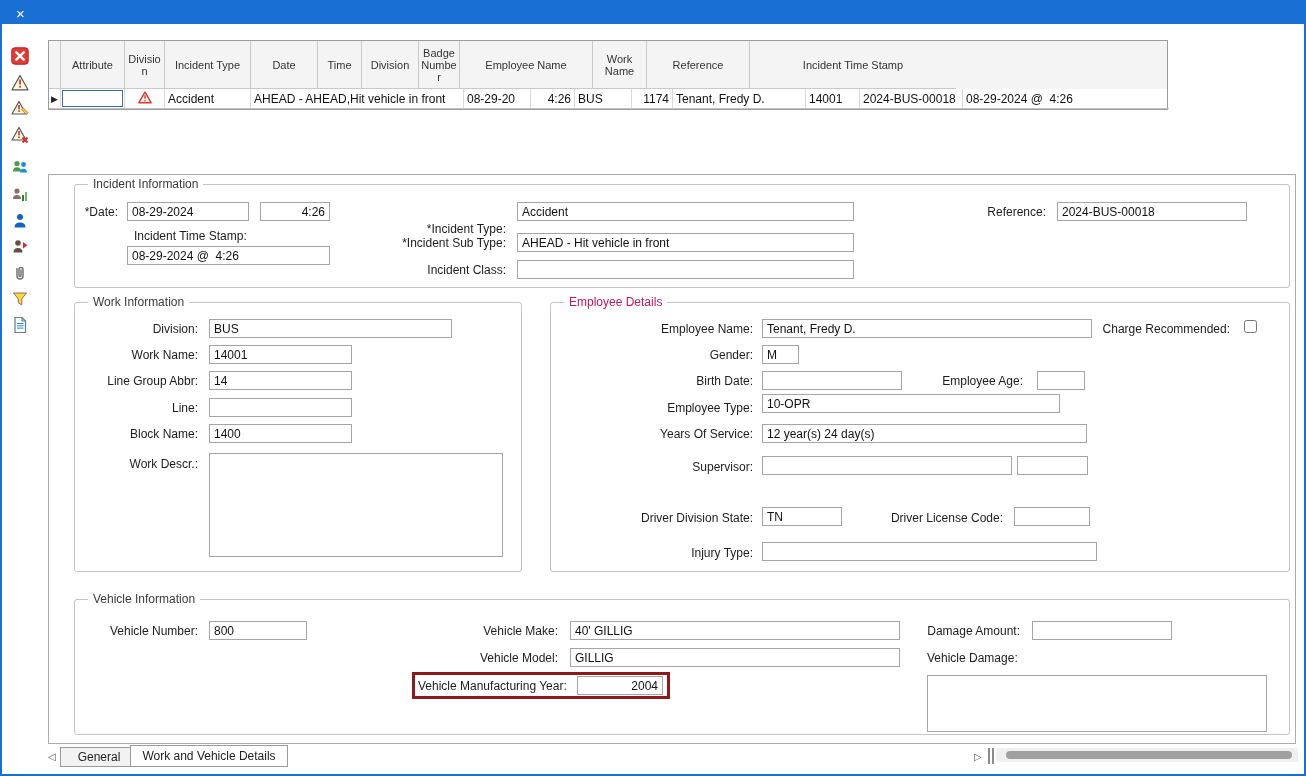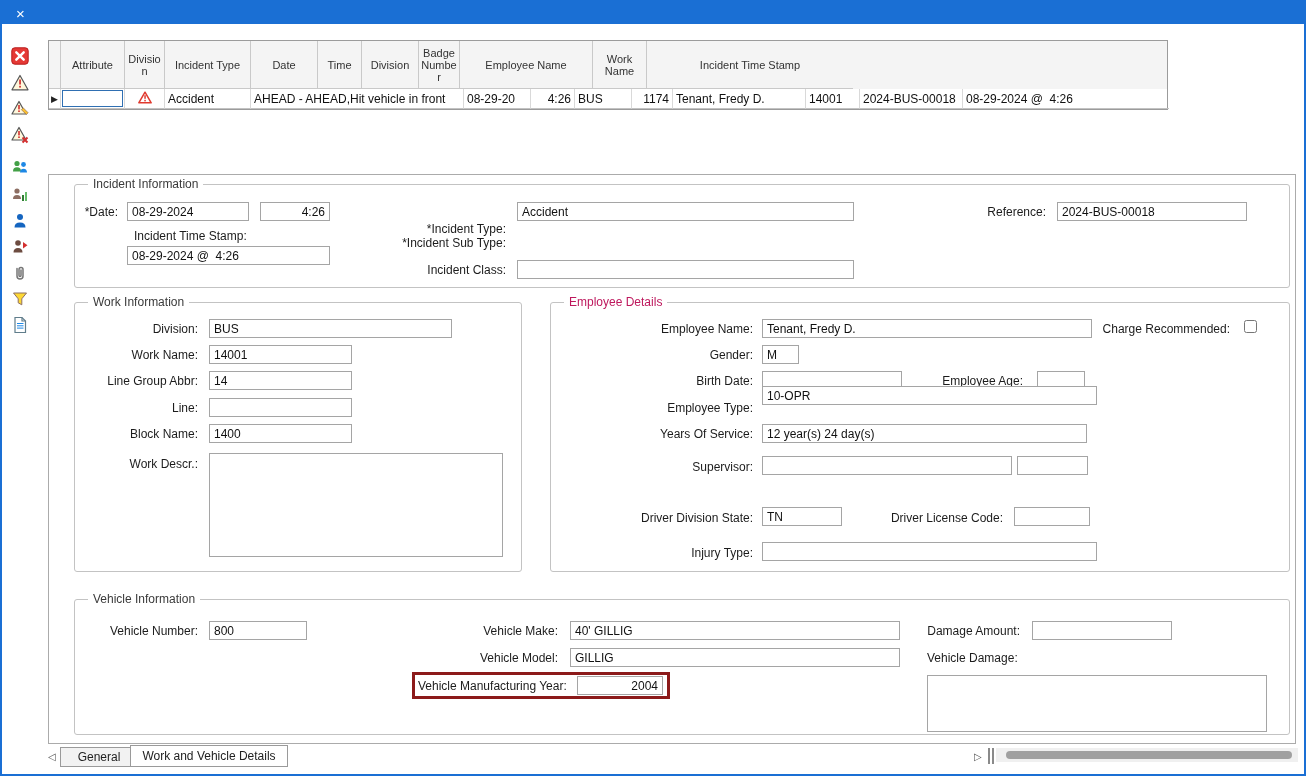--- a/index.html
+++ b/index.html
@@ -138,20 +138,21 @@
       <div class="gh" style="width:12px"></div>
       <div class="gh" style="width:64px">Attribute</div>
       <div class="gh" style="width:40px">Division</div>
       <div class="gh" style="width:86px">Incident Type</div>
       <div class="gh" style="width:67px">Date</div>
       <div class="gh" style="width:44px">Time</div>
       <div class="gh" style="width:57px">Division</div>
       <div class="gh" style="width:41px">Badge Number</div>
       <div class="gh" style="width:133px">Employee Name</div>
       <div class="gh" style="width:54px">Work Name</div>
+      <div class="gh" style="width:103px">Reference</div>
       <div class="gh" style="width:206px;border-right:none">Incident Time Stamp</div>
     </div>
     <div class="grid-row">
       <div class="gc" style="width:12px;justify-content:center;padding:0"><span class="row-arrow">▶</span></div>
       <div class="gc" style="width:64px;padding:1px"><div class="focus-cell"></div></div>
       <div class="gc" style="width:40px;justify-content:center">
         <span><svg viewBox="0 0 14 13" width="14" height="13">
               <path d="M7 1.2 L13.2 11.8 H0.8 Z" fill="none" stroke="#e03a2f" stroke-width="1.5" stroke-linejoin="round"></path>
               <rect x="6.3" y="4.2" width="1.5" height="3.6" fill="#e03a2f"></rect>
               <rect x="6.3" y="8.8" width="1.5" height="1.6" fill="#e03a2f"></rect>
@@ -177,20 +178,21 @@
 
   <span class="label" style="right:1186px;top:203px;">*Date:</span>
   <input class="tb" style="left: 125px; top: 200px; width: 122px;" value="08-29-2024">
   <input class="tb ta-r" style="left: 258px; top: 200px; width: 70px;" value="4:26">
   <span class="label" style="left:132px;top:227px;">Incident Time Stamp:</span>
   <input class="tb" style="left: 125px; top: 244px; width: 203px;" value="08-29-2024 @  4:26">
 
   <span class="label" style="right:798px;top:220px;">*Incident Type:</span>
   <input class="tb" style="left: 515px; top: 200px; width: 337px;" value="Accident">
   <span class="label" style="right:798px;top:234px;">*Incident Sub Type:</span>
+  <input class="tb" style="left: 515px; top: 231px; width: 337px;" value="AHEAD - Hit vehicle in front">
   <span class="label" style="right:798px;top:261px;">Incident Class:</span>
   <input class="tb" style="left: 515px; top: 258px; width: 337px;">
 
   <span class="label" style="right:258px;top:203px;">Reference:</span>
   <input class="tb" style="left: 1055px; top: 200px; width: 190px;" value="2024-BUS-00018">
 
   <div class="group" style="left:72px;top:300px;width:448px;height:270px;"></div>
   <span class="gtitle" style="left:86px;top:293px;">Work Information</span>
 
   <span class="label" style="right:1106px;top:320px;">Division:</span>
@@ -216,21 +218,21 @@
 
   <span class="label" style="right:551px;top:346px;">Gender:</span>
   <input class="tb" style="left: 760px; top: 343px; width: 37px;" value="M">
 
   <span class="label" style="right:551px;top:372px;">Birth Date:</span>
   <input class="tb" style="left: 760px; top: 369px; width: 140px;">
   <span class="label" style="right:281px;top:372px;">Employee Age:</span>
   <input class="tb" style="left: 1035px; top: 369px; width: 48px;">
 
   <span class="label" style="right:551px;top:399px;">Employee Type:</span>
-  <input class="tb" style="left: 760px; top: 384px; width: 335px;" value="10-OPR">
+  <input class="tb" style="left: 760px; top: 392px; width: 298px;" value="10-OPR">
 
   <span class="label" style="right:551px;top:425px;">Years Of Service:</span>
   <input class="tb" style="left: 760px; top: 422px; width: 325px;" value="12 year(s) 24 day(s)">
 
   <span class="label" style="right:551px;top:458px;">Supervisor:</span>
   <input class="tb" style="left: 760px; top: 454px; width: 250px;">
   <input class="tb" style="left: 1015px; top: 454px; width: 71px;">
 
   <span class="label" style="right:551px;top:509px;">Driver Division State:</span>
   <input class="tb" style="left: 760px; top: 505px; width: 80px;" value="TN">

